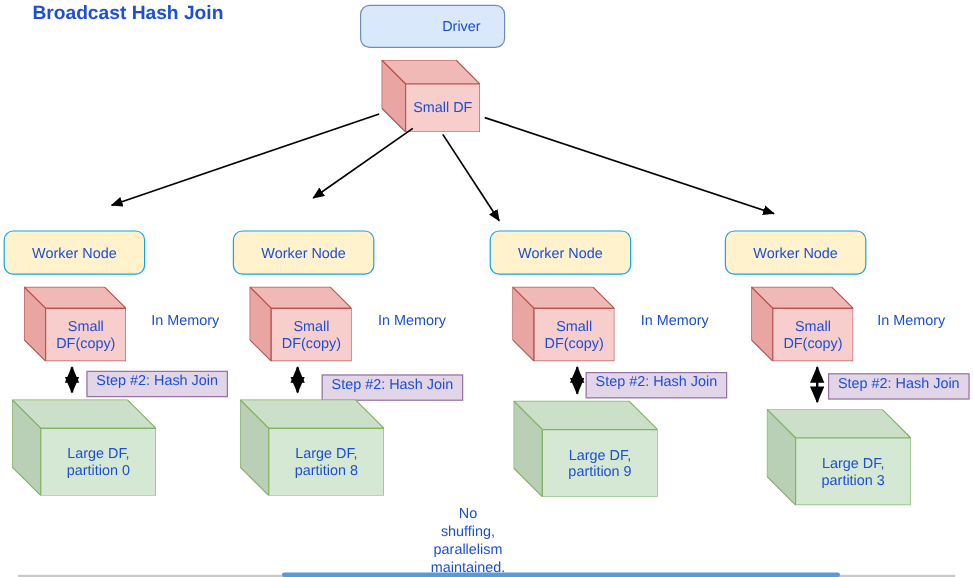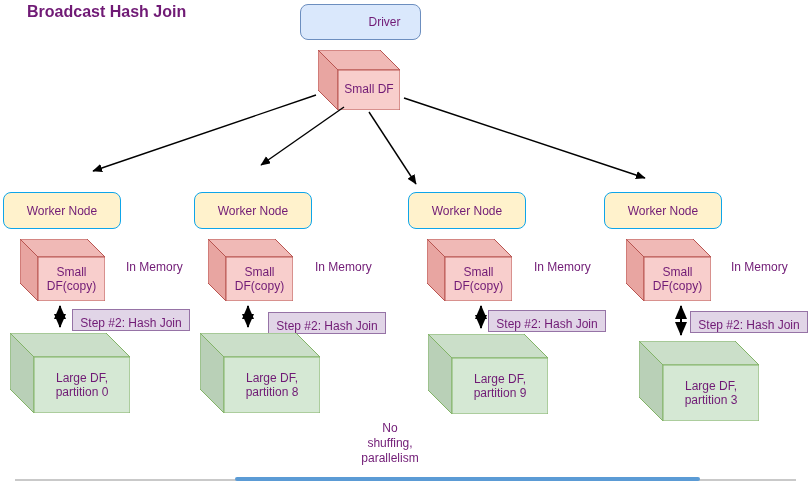--- a/index.html
+++ b/index.html
@@ -1,37 +1,37 @@
 <!DOCTYPE html>
 <html><head>
 <meta charset="utf-8">
 <style>
   html,body{margin:0;padding:0;background:#fff;}
   #canvas{
     position:relative;width:811px;height:481px;background:#ffffff;
-    font-family:"Liberation Sans", sans-serif;color:#701a75;overflow:hidden;
+    font-family:"Liberation Sans", sans-serif;color:#1d4ed8;overflow:hidden;
   }
   .abs{position:absolute;}
   .title{
     left:27px;top:3px;font-size:16px;font-weight:bold;white-space:nowrap;
   }
   .rbox{
     display:flex;align-items:center;justify-content:center;
     font-size:12px;box-sizing:border-box;border-radius:8px;
   }
   .driver{
     left:300px;top:4px;width:121px;height:36px;
     background:#dae8fc;border:1px solid #6c8ebf;padding-left:48px;
   }
   .worker{
     width:118px;height:37px;top:192px;
     background:#fff2cc;border:1px solid #0ea5e9;
   }
   .step{
-    display:flex;align-items:flex-end;justify-content:center;
+    display:flex;align-items:flex-start;justify-content:center;
     width:118px;height:22px;font-size:12px;box-sizing:border-box;
     background:#e1d5e7;border:1px solid #9673a6;
   }
   .cube-label{
     display:flex;flex-direction:column;align-items:center;justify-content:center;
     text-align:center;font-size:12px;line-height:14px;
   }
   .inmem{font-size:12px;white-space:nowrap;margin-left:18px;}
   .note{
     left:330px;top:421px;width:120px;text-align:center;
@@ -198,18 +198,19 @@
   </div>
   <div class="abs cube-label" style="left:663px;top:365px;width:96px;height:56px;">
     <div>Large DF,</div>
     <div>partition 3</div>
   </div>
 
   <div class="abs note">
     <div>No</div>
     <div>shuffing,</div>
     <div>parallelism</div>
+    <div>maintained.</div>
   </div>
 
   <div class="abs track"></div>
   <div class="abs thumb"></div>
 
 </div>
 
 </body></html>

